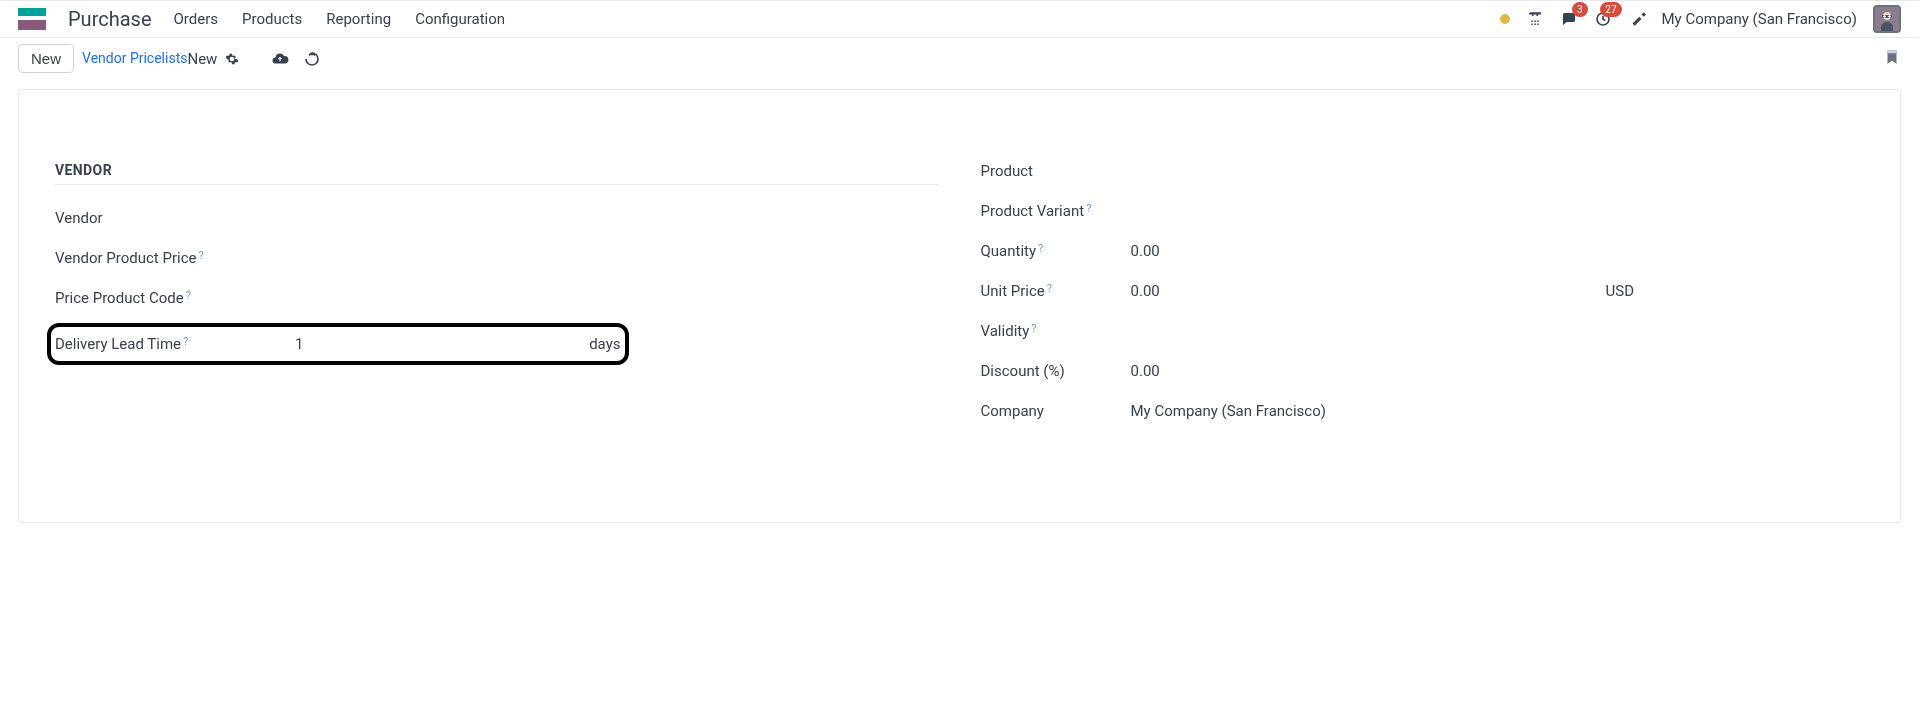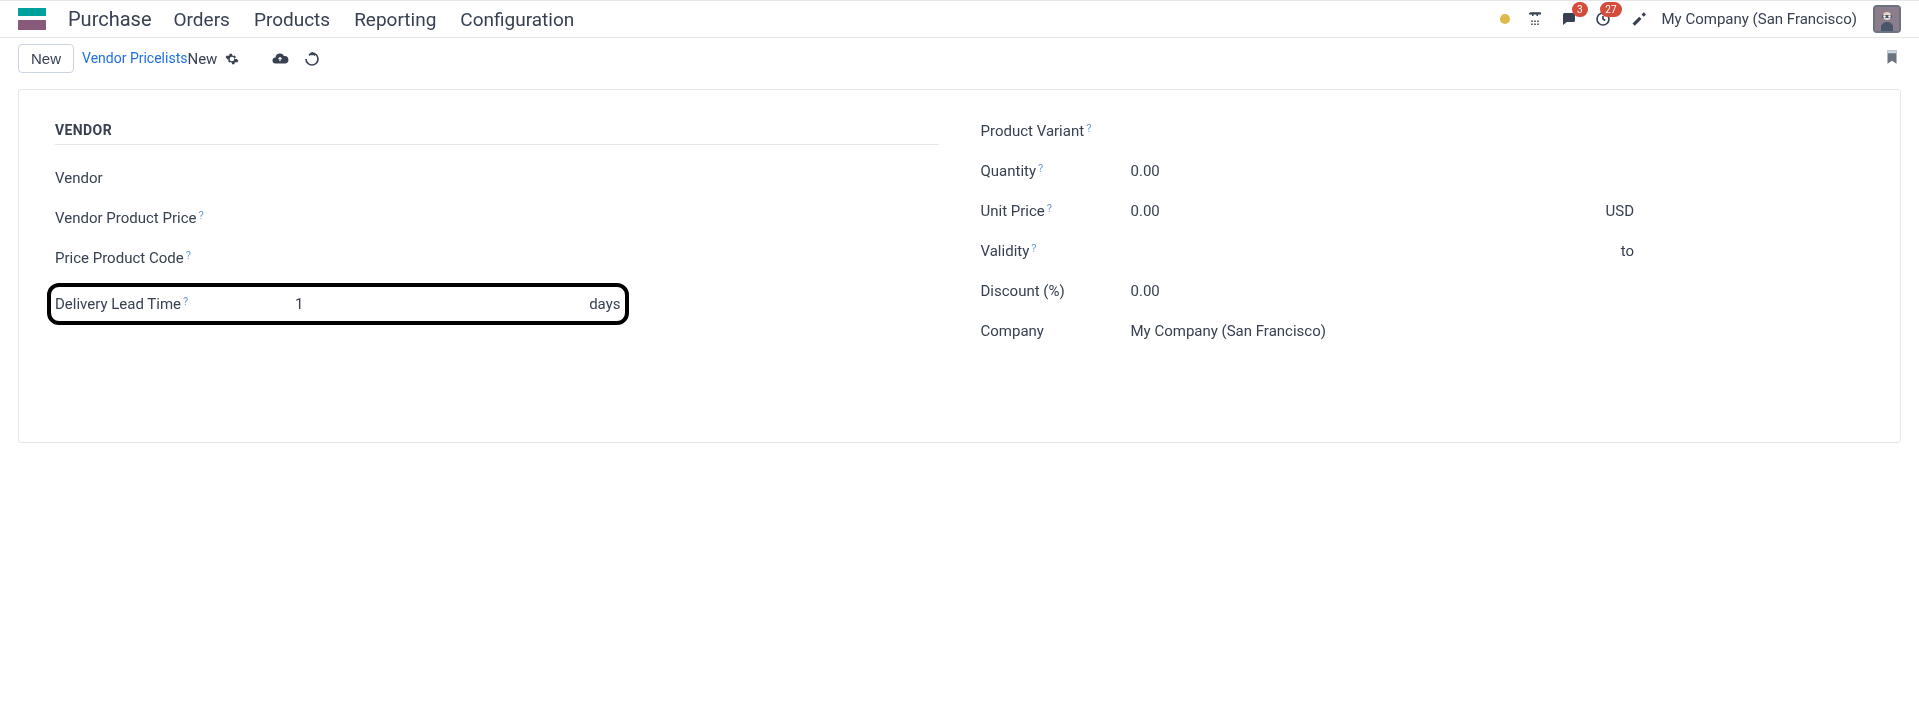--- a/index.html
+++ b/index.html
@@ -4,42 +4,42 @@
 <style>
   * { box-sizing: border-box; margin: 0; padding: 0; }
   body { font-family: -apple-system, BlinkMacSystemFont, "Segoe UI", Roboto, sans-serif; font-size: 14px; color: #374151; background: #fff; }
   .topbar { display: flex; align-items: center; justify-content: space-between; padding: 4px 18px; border-bottom: 1px solid #e5e7eb; border-top: 1px solid #e5e7eb; }
   .topbar-left { display: flex; align-items: center; gap: 22px; }
   .logo { width: 28px; height: 22px; display: inline-block; position: relative; }
   .logo-top { position:absolute; top:0; left:0; width:100%; height:8px; background:#00a09d; }
   .logo-bot { position:absolute; bottom:0; left:0; width:100%; height:10px; background:#875a7b; }
   .app-title { font-size: 20px; color: #374151; font-weight: 400; }
   .menu { display: flex; gap: 24px; }
-  .menu-item { color: #374151; font-size: 19px; cursor: pointer; }
+  .menu-item { color: #374151; font-size: 15px; cursor: pointer; }
   .topbar-right { display:flex; align-items:center; gap: 16px; }
   .status-dot { width:10px; height:10px; border-radius:50%; background:#e0b94b; }
   .icon { width:18px; height:18px; display:inline-block; color:#374151; }
   .badge-wrap { position:relative; display:inline-flex; align-items:center; }
   .badge { position:absolute; top:-8px; right:-10px; background:#d44c3c; color:#fff; font-size:10px; border-radius:9px; padding:0 5px; line-height:15px; min-width:15px; text-align:center; }
   .company-name { font-size:15px; color:#374151; }
   .avatar { width:28px; height:28px; border-radius:4px; background:#6b7280; display:flex; align-items:center; justify-content:center; }
   .avatar svg { width:24px; height:24px; }
 
   .subbar { display:flex; align-items:center; justify-content:space-between; padding: 6px 18px 10px 18px; }
   .subbar-left { display:flex; align-items:center; gap: 8px; justify-content: space-between; }
   .new-btn { border:1px solid #cbd5e1; background:#fff; padding:5px 12px; border-radius:4px; font-size:15px; color:#374151; cursor:pointer; }
   .breadcrumb-col { display:flex; flex-direction:row; line-height:1.2; }
   .breadcrumb-link { color:#1f6feb; font-size:14px; cursor:pointer; }
   .breadcrumb-current { font-size:15px; color:#374151; display:flex; align-items:center; gap:8px; }
   .mini-icon { width:14px; height:14px; }
   .subbar-mid { display:flex; gap:14px; margin-left:24px; }
   .subbar-right { display:flex; align-items:center; }
   .bookmark { width:18px; height:22px; }
 
-  .sheet { margin: 6px 18px; border:1px solid #e5e7eb; border-radius:3px; padding: 32px 36px 80px 36px; }
+  .sheet { margin: 6px 18px; border:1px solid #e5e7eb; border-radius:3px; padding: 72px 36px 80px 36px; }
   .cols { display:flex; gap:42px; }
   .col { flex:1; min-width:0; }
   .section-title { font-size:14px; font-weight:700; letter-spacing:0.4px; color:#374151; padding-bottom:6px; border-bottom:1px solid #e5e7eb; margin-bottom:24px; }
   .field-row { display:flex; align-items:center; margin-bottom:22px; font-size:15px; }
   .field-label { flex:0 0 190px; color:#374151; display:flex; align-items:flex-start; gap:2px; }
   .help-q { color:#6c9bd1; font-size:11px; vertical-align:super; cursor:help; }
   .field-value { flex:1; display:flex; align-items:flex-end; gap:10px; }
   .val-num { min-width: 70px; }
   .unit-spacer { flex:1; }
   .highlight-row { border:4px solid #000; padding:8px 4px 8px 4px; margin-left:-8px; margin-right:310px; margin-top:-6px; border-radius:12px; }
@@ -190,20 +190,24 @@
             <span class="val-num">1</span>
             <span class="unit-spacer"></span>
             <span>days</span>
           </div>
         </div>
       </div>
     </div>
 
     <div class="col pricelist">
 
+      <div class="field-row">
+        <div class="field-label">Product</div>
+        <div class="field-value"></div>
+      </div>
 
       <div class="field-row">
         <div class="field-label">
           <span>Product Variant</span>
           <sup class="help-q">?</sup>
         </div>
         <div class="field-value"></div>
       </div>
 
       <div class="field-row">
@@ -225,24 +229,20 @@
           <span class="val-mid">0.00</span>
           <span class="to-text">USD</span>
         </div>
       </div>
 
       <div class="field-row">
         <div class="field-label">
           <span>Validity</span>
           <sup class="help-q">?</sup>
         </div>
-        <div class="field-value">
-          <span class="val-mid"></span>
-          <span class="to-text">to</span>
-        </div>
       </div>
 
       <div class="field-row">
         <div class="field-label">Discount (%)</div>
         <div class="field-value">
           <span class="val-mid">0.00</span>
         </div>
       </div>
 
       <div class="field-row">

